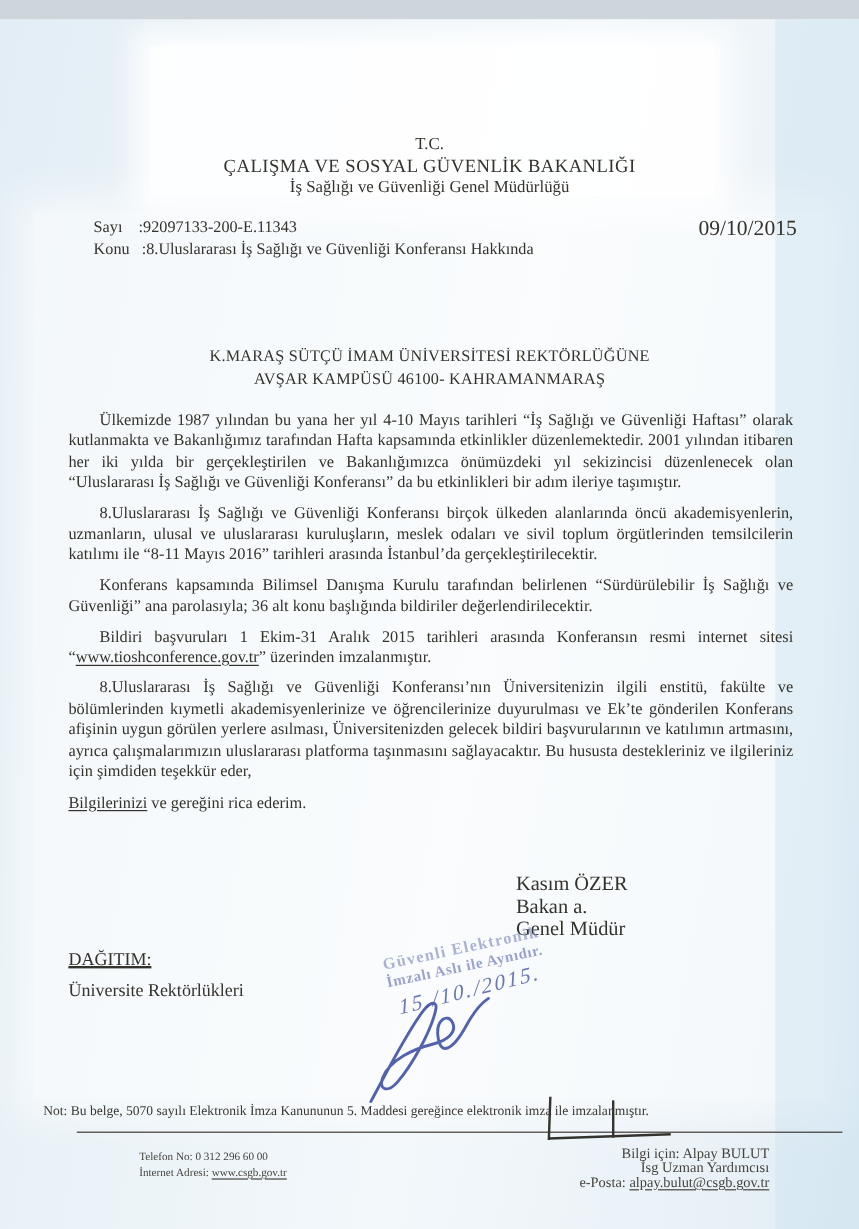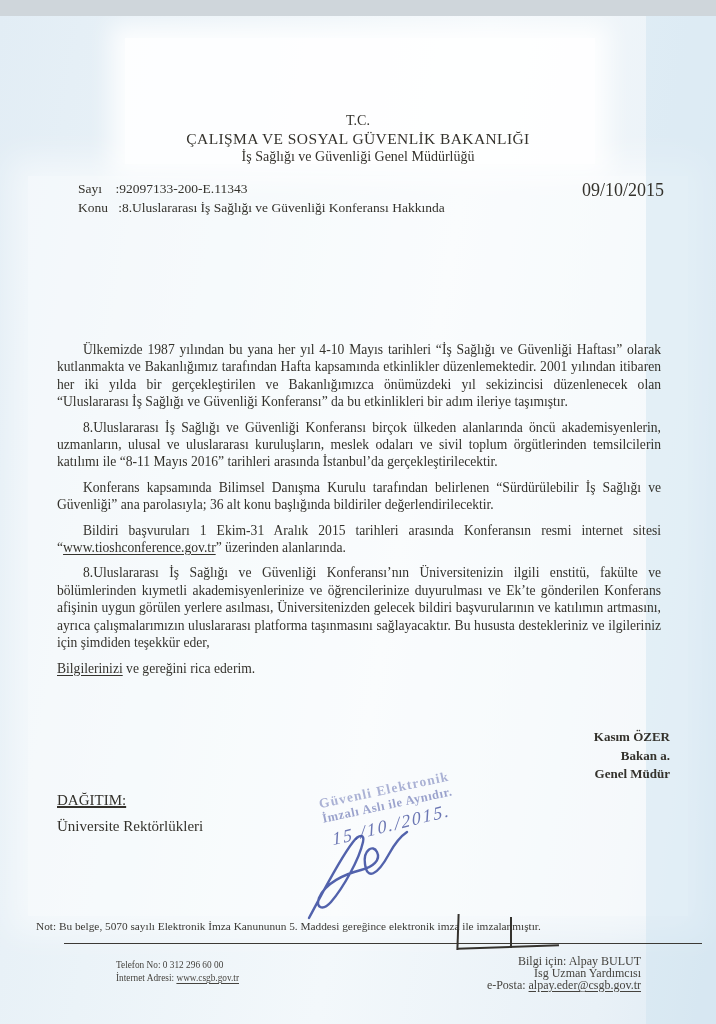--- a/index.html
+++ b/index.html
@@ -24,21 +24,21 @@
   .meta-row span { white-space:pre-wrap; }
   .doc-date { top:164px; right:52px; font-size:18px; }
 
   .addressee { top:272px; left:0; width:716px; text-align:center; font-size:13.5px; line-height:18.5px; letter-spacing:0.2px; }
 
   .body-text { top:325px; left:57px; width:604px; font-size:13.6px; line-height:17.4px; text-align:justify; }
   .body-text p { margin:0 0 8px 0; text-indent:26px; }
   .body-text p.closing { margin-top:4px; text-indent:0; }
   .u { text-decoration:underline; text-underline-offset:2px; }
 
-  .sign-block { top:712px; left:430px; width:240px; text-align:right; font-size:13px; line-height:18.5px;font-weight:bold; }
+  .sign-block { top:712px; left:430px; width:240px; text-align:left; font-size:17px; line-height:18.5px; }
 
   .distribution { top:776px; left:57px; font-size:15px; }
   .dist-label { text-decoration:underline; text-underline-offset:1px; text-decoration-thickness:1.5px; }
   .dist-item { margin-top:9px; }
 
   .stamp { top:766px; left:280px; width:216px; text-align:center; transform:rotate(-12deg); color:#8a93c4; }
   .stamp-l1 { font-size:13.5px; font-weight:bold; letter-spacing:1.2px; opacity:0.7; }
   .stamp-l2 { font-size:12.5px; font-weight:bold; letter-spacing:0.6px; opacity:0.85; }
   .stamp-date { font-size:18px; font-style:italic; color:#6b76b3; transform:rotate(-2deg) skewX(-8deg); margin-top:2px; letter-spacing:2px; }
 
@@ -75,26 +75,30 @@
       <span>:92097133-200-E.11343</span>
     </div>
     <div class="meta-row">
       <span>Konu</span>
       <span>&nbsp;</span>
       <span>:8.Uluslararası İş Sağlığı ve Güvenliği Konferansı Hakkında</span>
     </div>
   </div>
   <div class="abs doc-date">09/10/2015</div>
 
+  <div class="abs addressee">
+    <div>K.MARAŞ SÜTÇÜ İMAM ÜNİVERSİTESİ REKTÖRLÜĞÜNE</div>
+    <div>AVŞAR KAMPÜSÜ 46100- KAHRAMANMARAŞ</div>
+  </div>
 
   <div class="abs body-text">
     <p>Ülkemizde 1987 yılından bu yana her yıl 4-10 Mayıs tarihleri “İş Sağlığı ve Güvenliği Haftası” olarak kutlanmakta ve Bakanlığımız tarafından Hafta kapsamında etkinlikler düzenlemektedir. 2001 yılından itibaren her iki yılda bir gerçekleştirilen ve Bakanlığımızca önümüzdeki yıl sekizincisi düzenlenecek olan “Uluslararası İş Sağlığı ve Güvenliği Konferansı” da bu etkinlikleri bir adım ileriye taşımıştır.</p>
     <p>8.Uluslararası İş Sağlığı ve Güvenliği Konferansı birçok ülkeden alanlarında öncü akademisyenlerin, uzmanların, ulusal ve uluslararası kuruluşların, meslek odaları ve sivil toplum örgütlerinden temsilcilerin katılımı ile “8-11 Mayıs 2016” tarihleri arasında İstanbul’da gerçekleştirilecektir.</p>
     <p>Konferans kapsamında Bilimsel Danışma Kurulu tarafından belirlenen “Sürdürülebilir İş Sağlığı ve Güvenliği” ana parolasıyla; 36 alt konu başlığında bildiriler değerlendirilecektir.</p>
-    <p><span>Bildiri başvuruları  1 Ekim-31 Aralık 2015 tarihleri arasında Konferansın resmi internet sitesi “</span><span class="u">www.tioshconference.gov.tr</span><span>” üzerinden alanlarında.</span></p>
+    <p><span>Bildiri başvuruları  1 Ekim-31 Aralık 2015 tarihleri arasında Konferansın resmi internet sitesi “</span><span class="u">www.tioshconference.gov.tr</span><span>” üzerinden imzalanmıştır.</span></p>
     <p>8.Uluslararası  İş Sağlığı ve Güvenliği Konferansı’nın Üniversitenizin ilgili enstitü, fakülte ve bölümlerinden kıymetli akademisyenlerinize ve öğrencilerinize duyurulması  ve Ek’te gönderilen Konferans afişinin uygun görülen yerlere asılması, Üniversitenizden gelecek bildiri başvurularının ve katılımın artmasını, ayrıca çalışmalarımızın uluslararası platforma taşınmasını sağlayacaktır. Bu hususta destekleriniz ve ilgileriniz için şimdiden teşekkür eder,</p>
     <p class="closing"><span class="u">Bilgilerinizi</span><span> ve gereğini rica ederim.</span></p>
   </div>
 
   <div class="abs sign-block">
     <div>Kasım ÖZER</div>
     <div>Bakan a.</div>
     <div>Genel Müdür</div>
   </div>
 
@@ -119,16 +123,16 @@
   <div class="abs artifact pen-v2"></div>
   <div class="abs artifact pen-h"></div>
 
   <div class="abs footer-left">
     <div>Telefon No: 0 312 296 60 00</div>
     <div><span>İnternet Adresi: </span><span class="u">www.csgb.gov.tr</span></div>
   </div>
   <div class="abs footer-right">
     <div>Bilgi için: Alpay BULUT</div>
     <div>İsg Uzman Yardımcısı</div>
-    <div><span>e-Posta: </span><span class="u">alpay.eder@csgb.gov.tr</span></div>
+    <div><span>e-Posta: </span><span class="u">alpay.bulut@csgb.gov.tr</span></div>
   </div>
 
 </div>
 
 </body></html>

